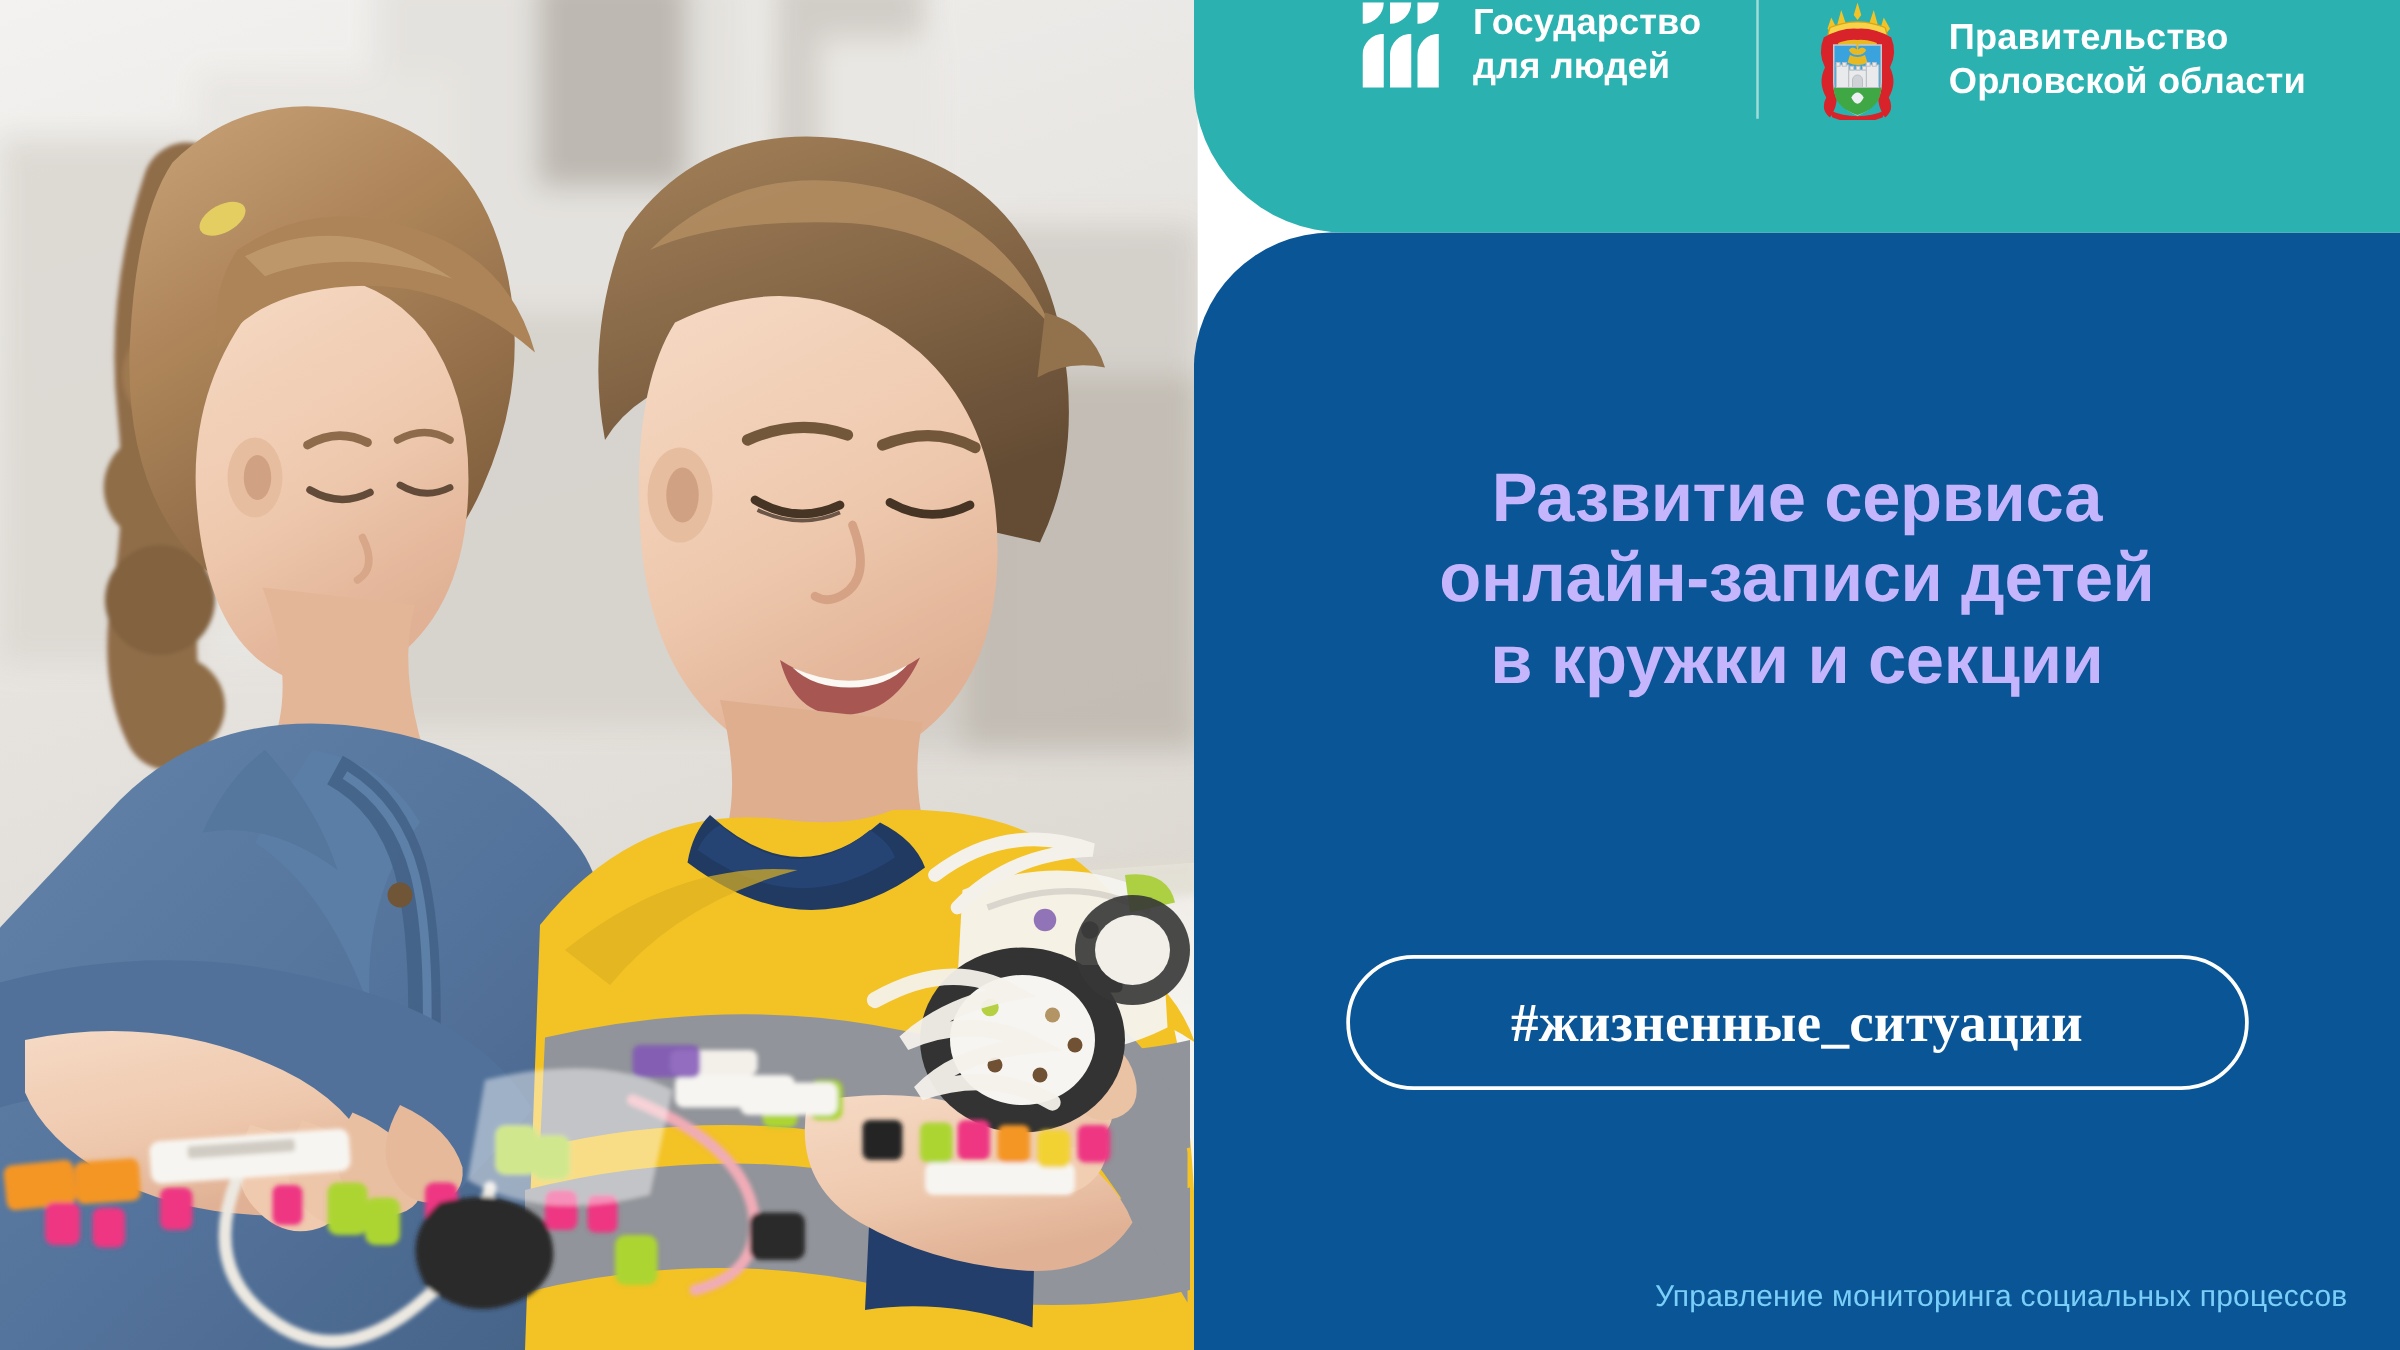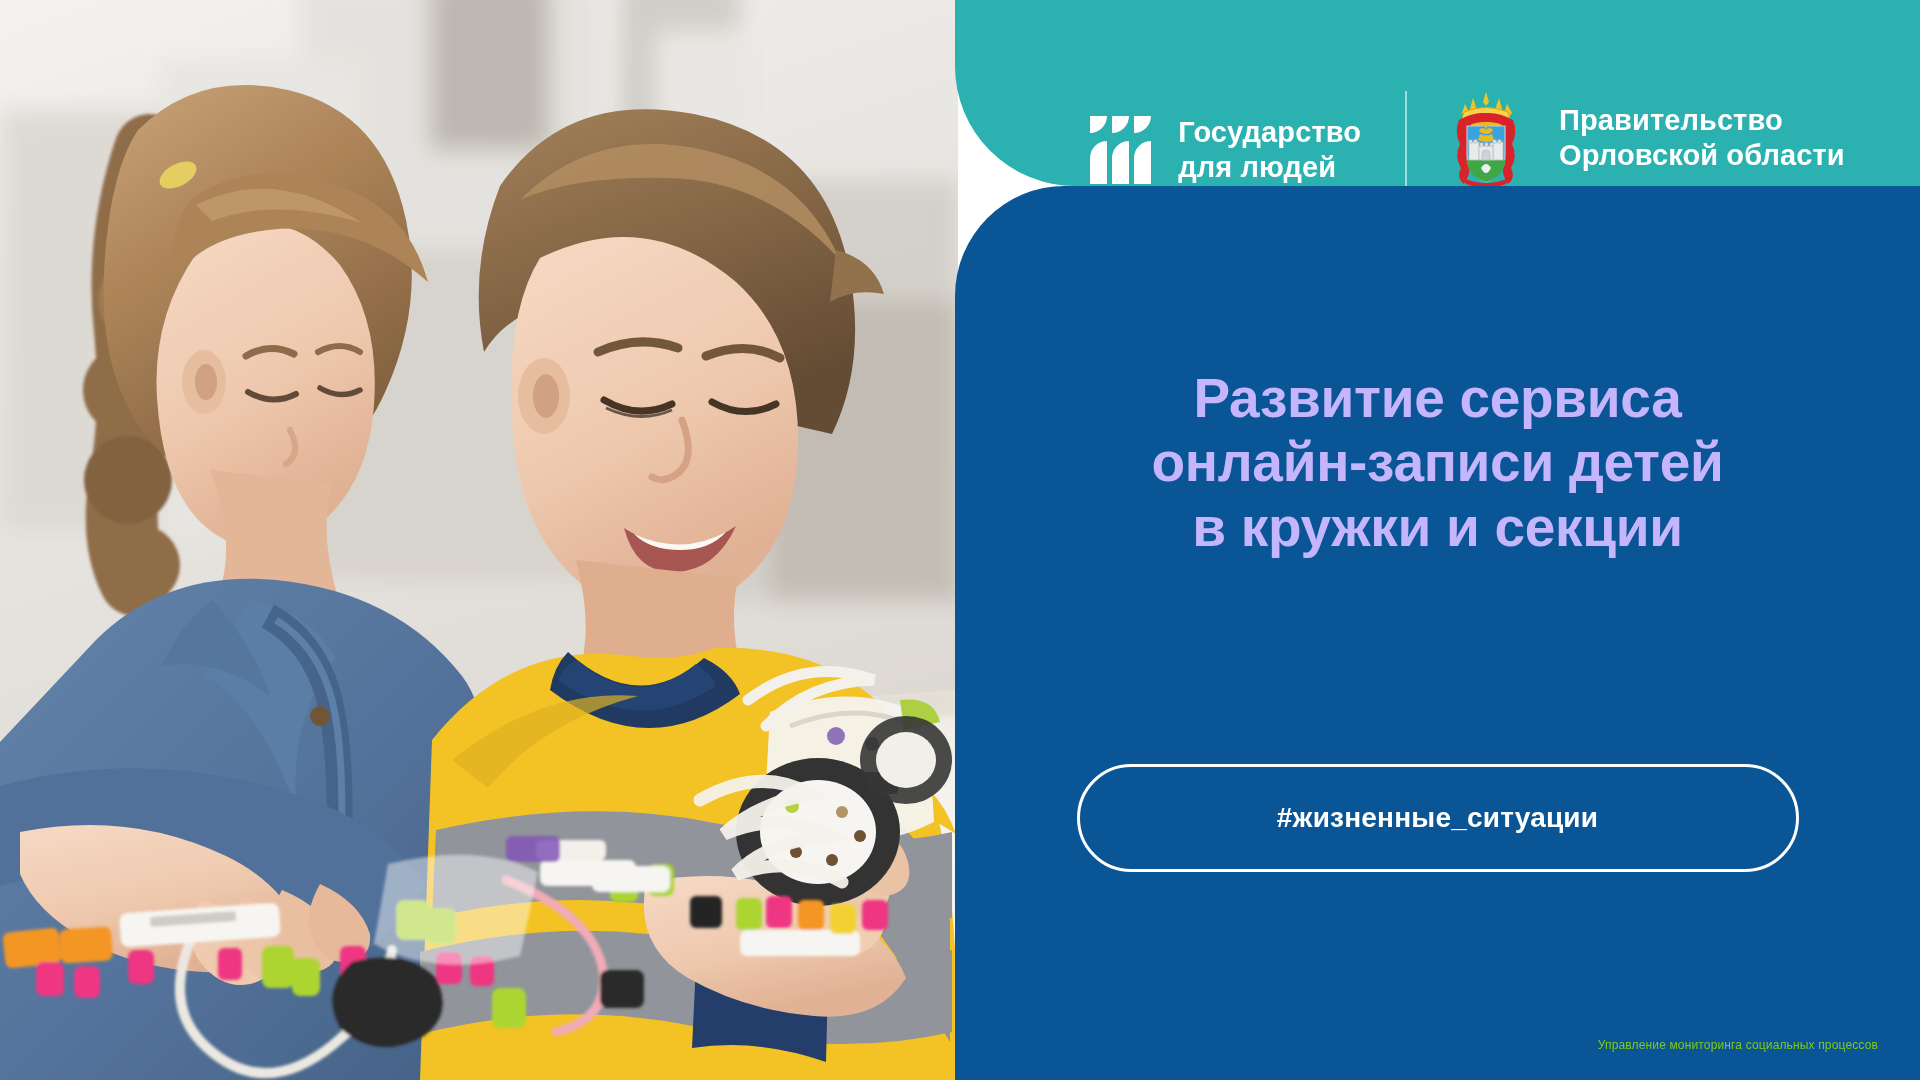--- a/index.html
+++ b/index.html
@@ -30,21 +30,21 @@
     width:965px; height:186px;
     background:#2bb2b0;
     border-bottom-left-radius:120px;
     z-index:6;
   }
 
   .brandrow {
     position:absolute;
     left:0; top:0; right:0; bottom:0;
     display:flex;
-    align-items:flex-end;
+    align-items:flex-start;
     justify-content:center;
     gap:0px;
     padding-left:60px;
   }
 
   
   .gos-logo { display:flex; align-items:center; gap:26px; }
   .gos-mark { width:62px; height:72px; flex:0 0 auto; display:block; }
   .gos-text {
     color:#ffffff;
@@ -104,37 +104,37 @@
     position:absolute;
     left:50%;
     transform:translateX(-50%);
     top:578px;
     min-width:722px;
     height:108px;
     border:3px solid #ffffff;
     border-radius:56px;
     background:transparent;
     color:#ffffff;
-    font-family:Liberation Sans, sans-serif;
-    font-size:28px;
+    font-family:Liberation Serif, serif;
+    font-size:44px;
     font-weight:700;
     letter-spacing:0.2px;
     display:flex;
     align-items:center;
     justify-content:center;
     cursor:pointer;
     padding:0 40px;
   }
 
   .footnote {
     position:absolute;
     right:42px;
     bottom:28px;
-    color:#84cc16;
-    font-size:12px;
+    color:#7dd3fc;
+    font-size:24px;
     font-weight:400;
     letter-spacing:0.15px;
     opacity:0.97;
     text-align:left;
   }
 </style>
 </head>
 <body>
 
 <div class="stage">

